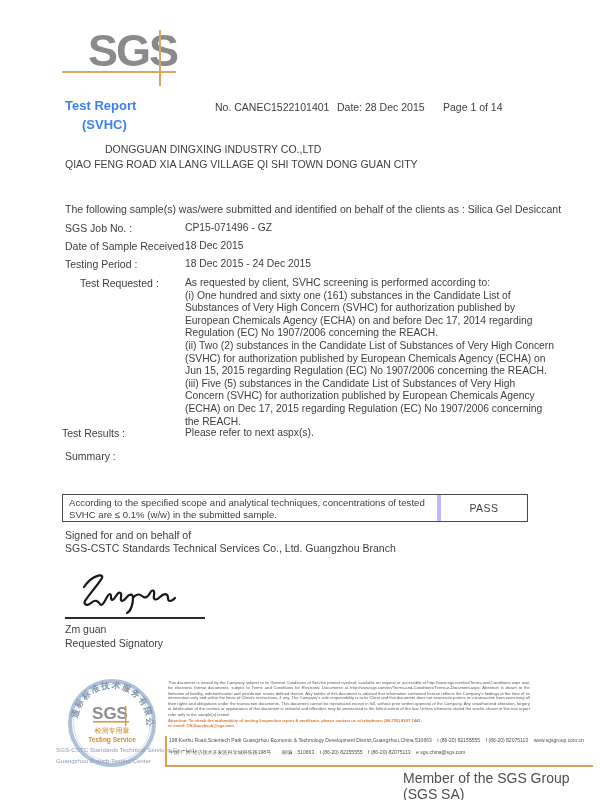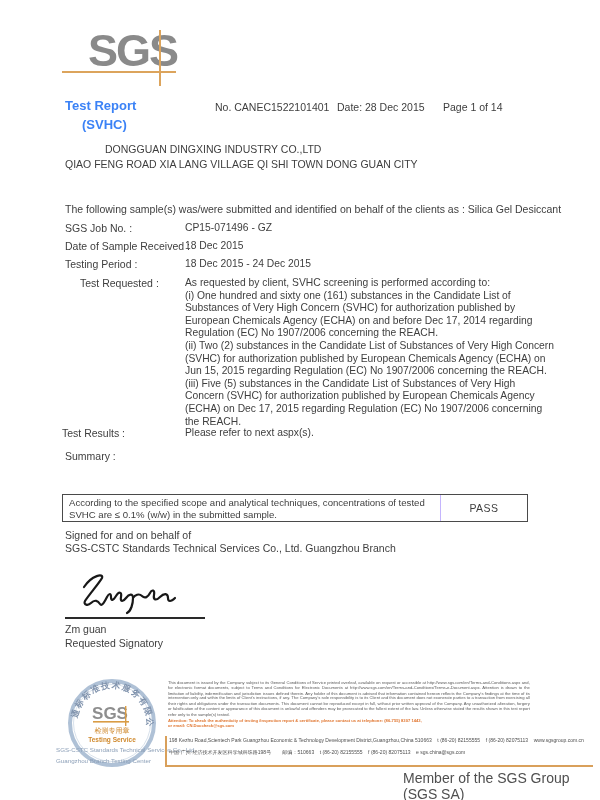--- a/index.html
+++ b/index.html
@@ -13,21 +13,21 @@
   
   .title{font-size:13px;font-weight:bold;color:#3b82f6;}
   .hmeta{font-size:10.5px;color:#3e3e3e;}
   
   .body-line{font-size:10.5px;color:#3e3e3e;white-space:pre;}
   .label{font-size:10.5px;color:#3e3e3e;white-space:pre;}
   .value{font-size:10.3px;color:#3e3e3e;white-space:pre;line-height:12.6px;}
   
   .sumbox{display:flex;border:1px solid #4a4a4a;box-sizing:border-box;}
   .sumbox .cell-text{flex:1;padding:2px 6px;font-size:9.6px;line-height:11.5px;white-space:pre;}
-  .sumbox .cell-pass{width:86px;border-left:1px solid #c4b5fd;display:flex;align-items:center;
+  .sumbox .cell-pass{width:86px;border-left:4px solid #c4b5fd;display:flex;align-items:center;
                      justify-content:center;font-size:10.5px;letter-spacing:0.5px;}
   .sig-line{background:#2a2a2a;height:2px;}
   
   .fineprint{width:540px;transform:scale(0.67);transform-origin:top left;
              font-size:6.2px;line-height:1.25;color:#5a5a5a;text-align:justify;}
   .attention{color:#e0752f;font-weight:bold;margin-top:2px;white-space:pre-line;text-align:left;}
   .addr{transform:scale(0.67);transform-origin:top left;font-size:7.5px;color:#4f4f4f;white-space:pre;}
   .orange-h{background:#d9a05b;height:2px;}
   .orange-v{background:#d9a05b;width:2px;}
   .member{font-size:14px;color:#4f4f4f;}

